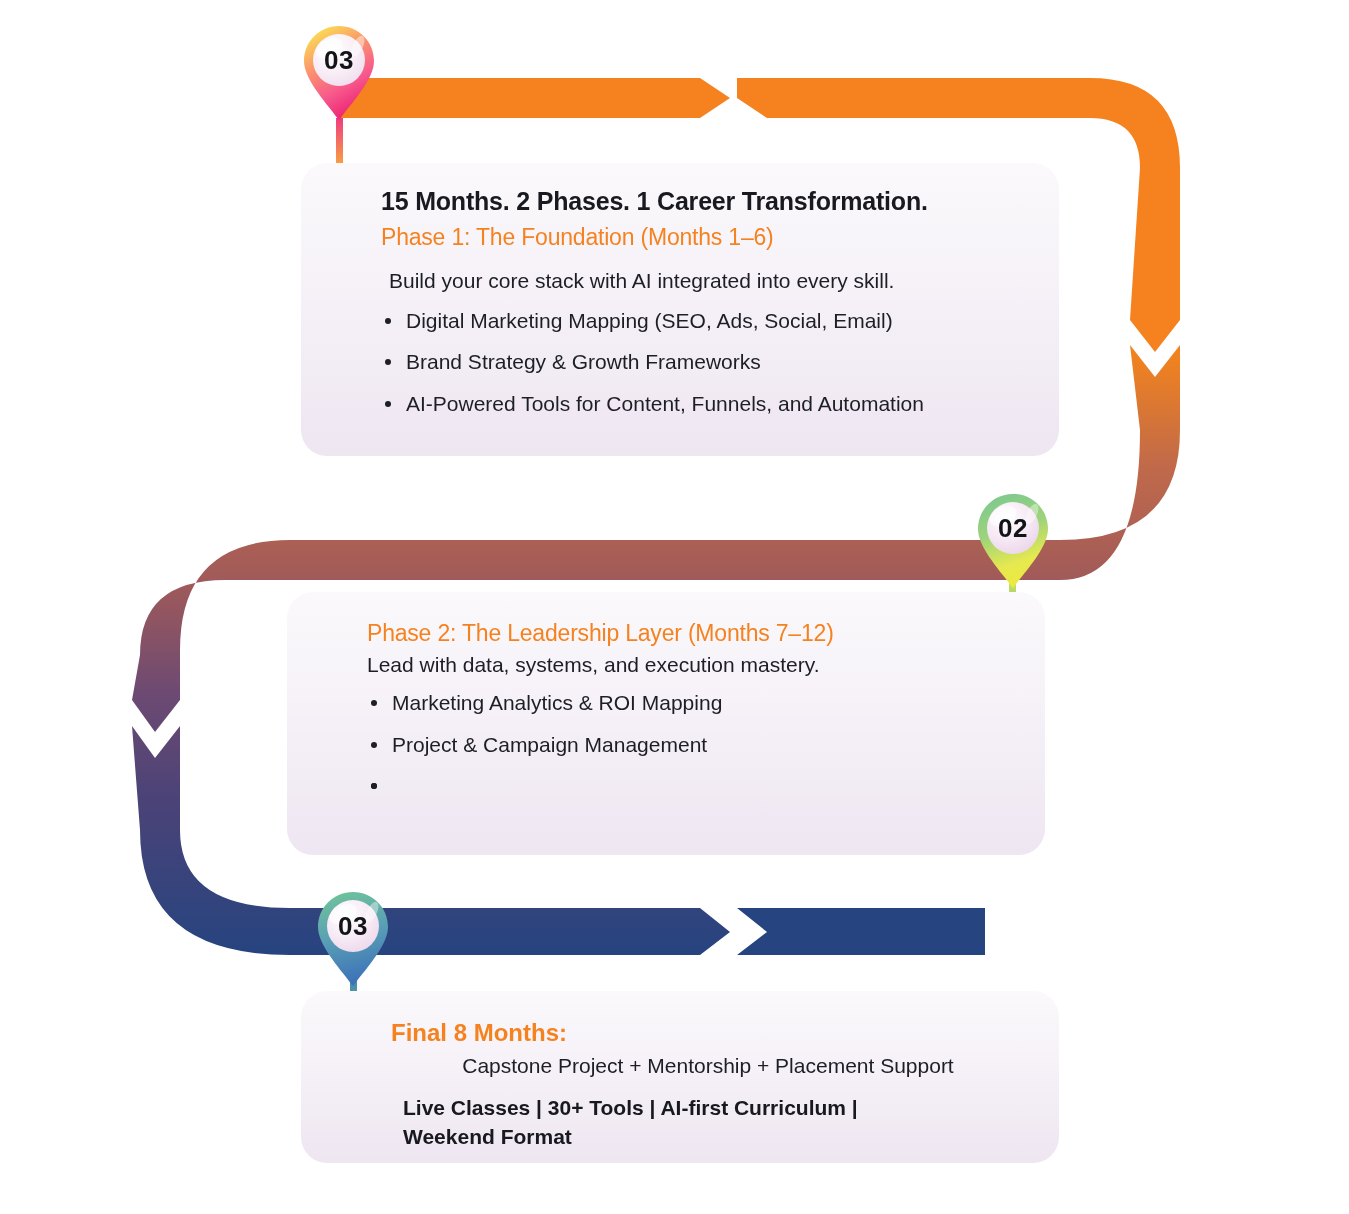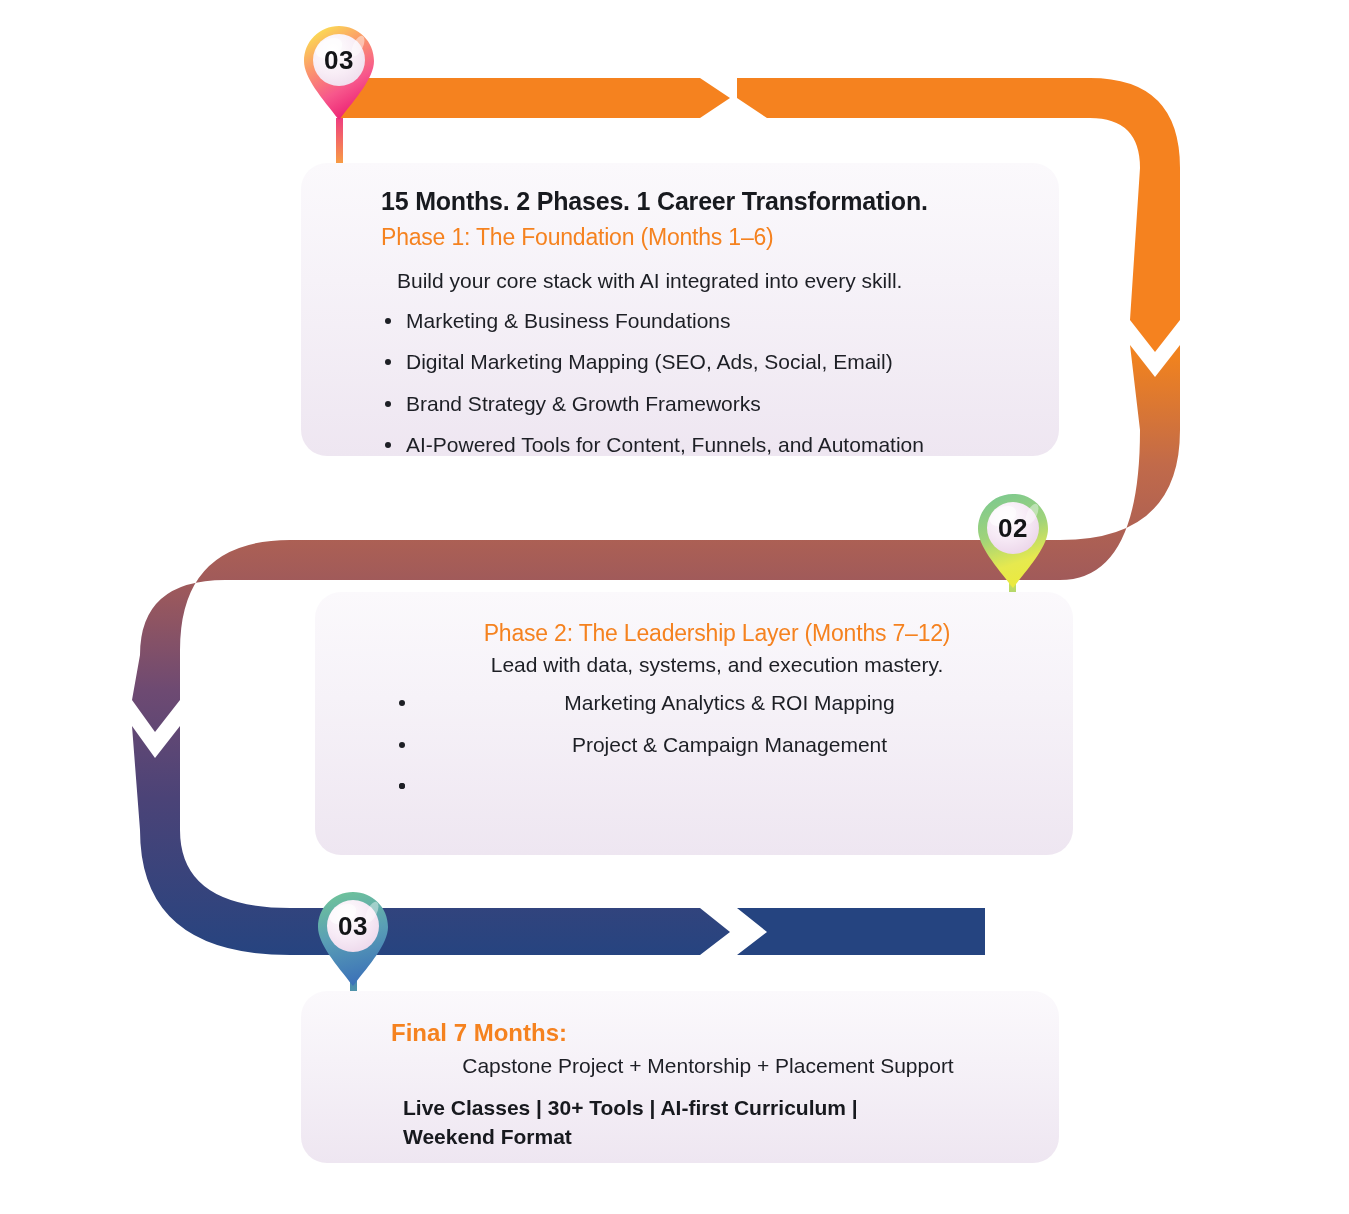--- a/index.html
+++ b/index.html
@@ -33,21 +33,21 @@
   }
 
   
   .card {
     position: absolute;
     border-radius: 26px;
     background: linear-gradient(180deg, #fbf9fc 0%, #f6f2f8 40%, #eee6f1 100%);
     box-sizing: border-box;
   }
   #card-1 { left: 301px; top: 163px; width: 758px; height: 293px; padding: 22px 34px 18px 80px; }
-  #card-2 { left: 315px; top: 592px; width: 758px; height: 263px; padding: 26px 34px 18px 80px; text-align: center; }
+  #card-2 { left: 287px; top: 592px; width: 758px; height: 263px; padding: 26px 34px 18px 80px; }
   #card-3 { left: 301px; top: 991px; width: 758px; height: 172px; padding: 26px 34px 18px 90px; }
 
   .card-title {
     font-size: 25px;
     font-weight: 700;
     color: #181a1f;
     letter-spacing: -0.2px;
     margin: 0 0 4px 0;
     line-height: 1.3;
   }
@@ -57,21 +57,21 @@
     color: #f5821f;
     letter-spacing: -0.2px;
     margin: 0;
     line-height: 1.35;
   }
   .phase-heading.small-gap { margin-bottom: 0px; }
   .card-lede {
     font-size: 21px;
     font-weight: 400;
     color: #1d1f25;
-    margin: 14px 0 12px 16px;
+    margin: 14px 0 12px 8px;
     line-height: 1.35;
   }
   #card-2 .card-lede { margin: 2px 0 10px 0; }
 
   .bullets {
     list-style: none;
     margin: 0;
     padding: 0;
   }
   .bullets li {
@@ -232,40 +232,39 @@
 
     <rect x="350" y="960" width="7" height="62" fill="url(#stem3)"></rect>
     <rect x="346" y="1014" width="15" height="26" rx="7.5" fill="#5fb8a0"></rect>
   </svg>
 
   <div class="card" id="card-1">
     <div class="card-title">15 Months. 2 Phases. 1 Career Transformation.</div>
     <div class="phase-heading">Phase 1: The Foundation (Months 1–6)</div>
     <div class="card-lede">Build your core stack with AI integrated into every skill.</div>
     <ul class="bullets">
-      <li><span class="dot"></span><span>Marketing &amp; Business Foundations</span></li>
       <li><span class="dot"></span><span>Digital Marketing Mapping (SEO, Ads, Social, Email)</span></li>
       <li><span class="dot"></span><span>Brand Strategy &amp; Growth Frameworks</span></li>
       <li><span class="dot"></span><span>AI-Powered Tools for Content, Funnels, and Automation</span></li>
     </ul>
   </div>
 
   <div class="card" id="card-2">
     <div class="phase-heading small-gap">Phase 2: The Leadership Layer (Months 7–12)</div>
     <div class="card-lede">Lead with data, systems, and execution mastery.</div>
     <ul class="bullets">
       <li><span class="dot"></span><span>Marketing Analytics &amp; ROI Mapping</span></li>
       <li><span class="dot"></span><span>Project &amp; Campaign Management</span></li>
       <li><span class="dot"></span></li>
       <li><span class="dot"></span></li>
     </ul>
   </div>
 
   <div class="card" id="card-3">
-    <div class="final-label">Final 7 Months:</div>
+    <div class="final-label">Final 8 Months:</div>
     <div class="final-line">Capstone Project + Mentorship + Placement Support</div>
     <div class="final-line-bold">Live Classes | 30+ Tools | AI-first Curriculum | Weekend Format</div>
   </div>
 
   <div class="pin" id="pin-1">
     <svg class="pin-svg" viewBox="0 0 78 98">
       <defs>
         <linearGradient id="p1body" x1="0.15" y1="0" x2="0.6" y2="1">
           <stop offset="0" stop-color="#fbe84f"></stop>
           <stop offset="0.35" stop-color="#fb9a6a"></stop>

